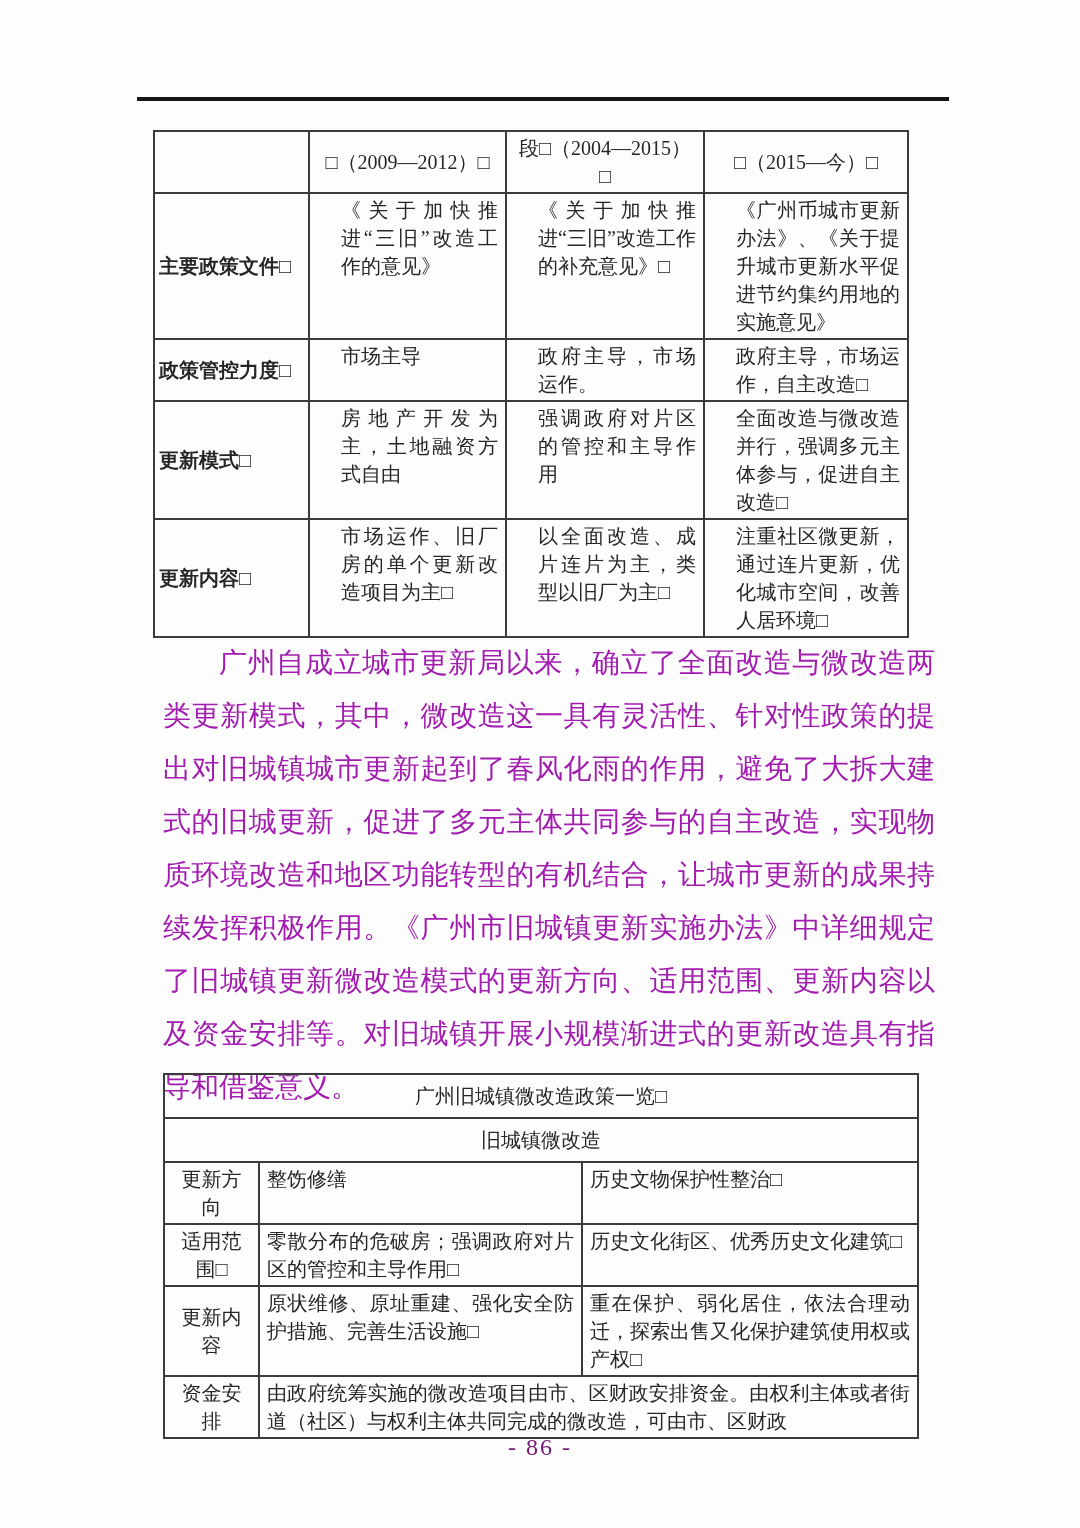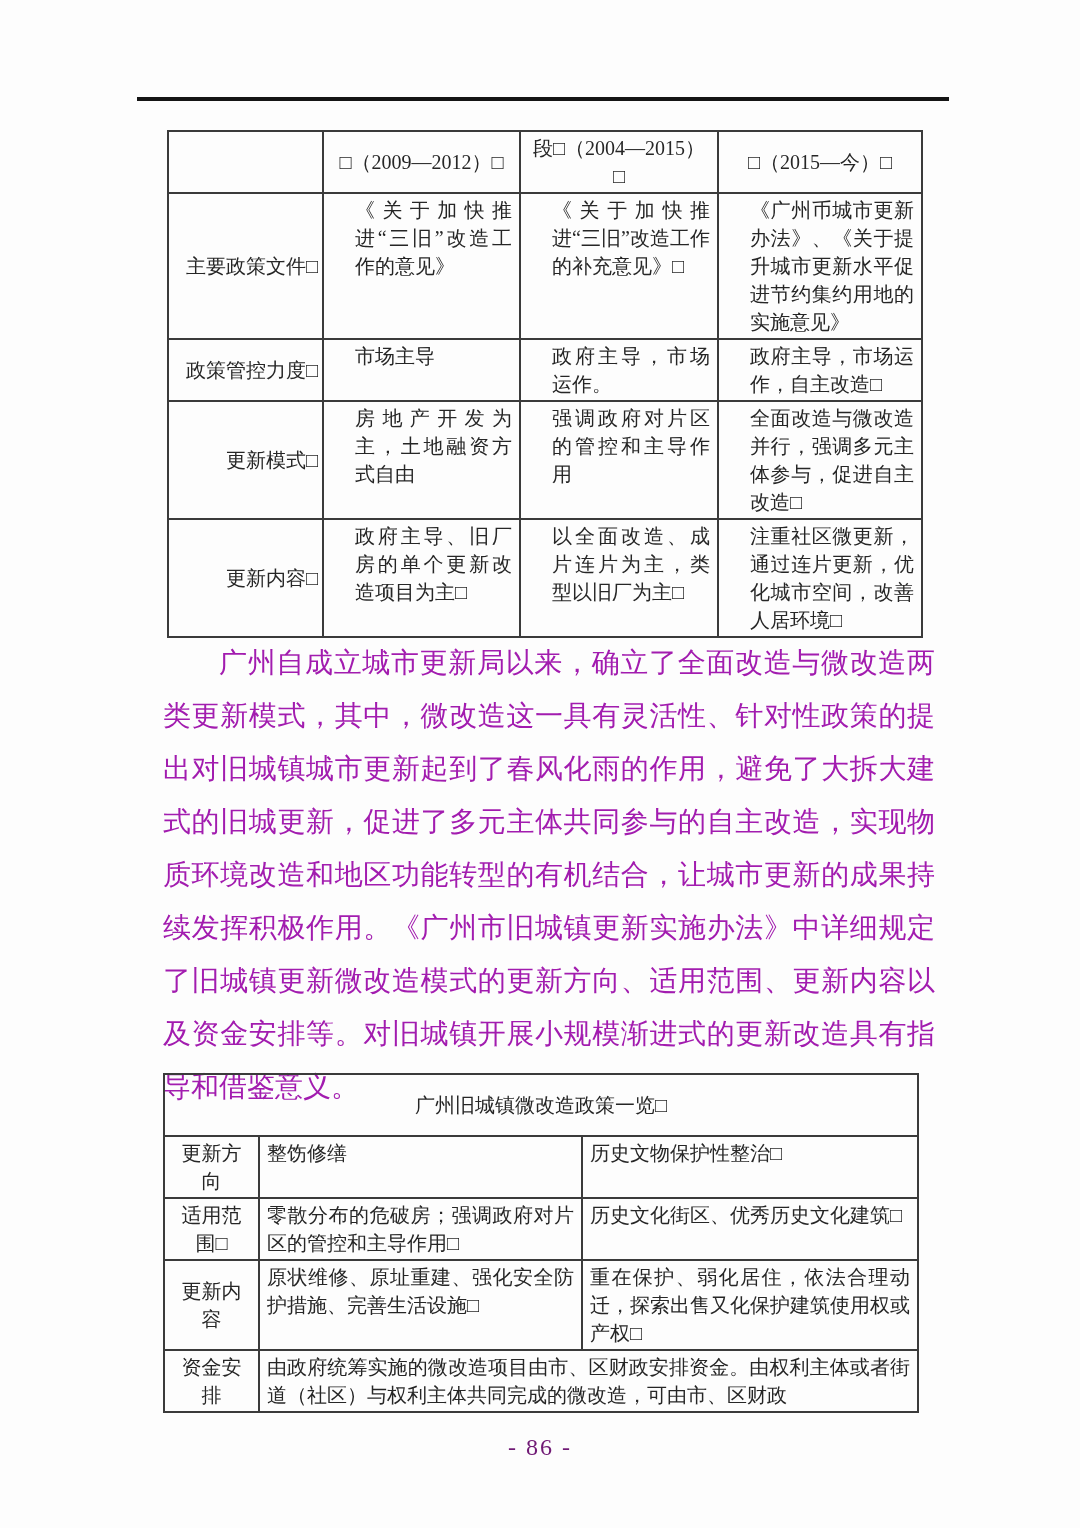--- a/index.html
+++ b/index.html
@@ -17,34 +17,34 @@
   }
   table { border-collapse: collapse; table-layout: fixed; }
   td {
     border: 2px solid #3b3b3b;
     font-size: 20px; line-height: 28px;
     padding: 2px 7px;
     overflow: hidden;
     word-break: break-all;
   }
   
-  .t1 { position: absolute; left: 167px; top: 130px; width: 754px; }
-  .t1 .label { text-align: right; vertical-align: middle; padding: 2px 4px; }
+  .t1 { position: absolute; left: 153px; top: 130px; width: 754px; }
+  .t1 .label { text-align: left; vertical-align: middle; padding: 2px 4px; font-weight: bold; }
   .t1 .hdr { text-align: center; vertical-align: middle; }
   .t1 .cell { text-align: justify; vertical-align: top; padding-left: 31px; }
   
   .paragraph {
     position: absolute; left: 163px; top: 636px; width: 772px;
     font-size: 28px; line-height: 53px;
     text-align: justify; text-indent: 2em;
     color: #a21caf;
   }
   
   .t2 { position: absolute; left: 163px; top: 1073px; width: 754px; }
-  .t2 .title { text-align: center; vertical-align: middle; padding: 16px 4px; }
+  .t2 .title { text-align: center; vertical-align: middle; padding: 7px 4px; }
   .t2 .label { text-align: center; vertical-align: middle; padding: 2px 14px; }
   .t2 .cell { text-align: justify; vertical-align: top; }
   
   .page-number {
     position: absolute; left: 0; top: 1398px; width: 100%;
     text-align: center; font-size: 24px; color: #701a75;
     letter-spacing: 2px;
     margin-top: 36px;
   }
 </style>
@@ -80,38 +80,41 @@
     <td class="cell">政府主导，市场运作，自主改造□</td>
   </tr>
   <tr style="height:113px">
     <td class="label">更新模式□</td>
     <td class="cell">房地产开发为主，土地融资方式自由</td>
     <td class="cell">强调政府对片区的管控和主导作用</td>
     <td class="cell">全面改造与微改造并行，强调多元主体参与，促进自主改造□</td>
   </tr>
   <tr style="height:114px">
     <td class="label">更新内容□</td>
-    <td class="cell">政府主导、旧厂房的单个更新改造项目为主□</td>
+    <td class="cell">市场运作、旧厂房的单个更新改造项目为主□</td>
     <td class="cell">以全面改造、成片连片为主，类型以旧厂为主□</td>
     <td class="cell">注重社区微更新，通过连片更新，优化城市空间，改善人居环境□</td>
   </tr>
 </tbody>
   </table>
 
 <div class="paragraph">广州自成立城市更新局以来，确立了全面改造与微改造两类更新模式，其中，微改造这一具有灵活性、针对性政策的提出对旧城镇城市更新起到了春风化雨的作用，避免了大拆大建式的旧城更新，促进了多元主体共同参与的自主改造，实现物质环境改造和地区功能转型的有机结合，让城市更新的成果持续发挥积极作用。《广州市旧城镇更新实施办法》中详细规定了旧城镇更新微改造模式的更新方向、适用范围、更新内容以及资金安排等。对旧城镇开展小规模渐进式的更新改造具有指导和借鉴意义。</div>
 
 <table class="t2">
   <colgroup>
     <col style="width:95px">
       <col style="width:323px">
       <col style="width:336px">
   </colgroup>
   <tbody>
       <tr style="height:26px">
     <td class="title" colspan="3">广州旧城镇微改造政策一览□</td>
+  </tr>
+  <tr style="height:27px">
+    <td class="title" colspan="3">旧城镇微改造</td>
   </tr>
   <tr style="height:60px">
     <td class="label">更新方向</td>
     <td class="cell">整饬修缮</td>
     <td class="cell">历史文物保护性整治□</td>
   </tr>
   <tr style="height:58px">
     <td class="label">适用范围□</td>
     <td class="cell">零散分布的危破房；强调政府对片区的管控和主导作用□</td>
     <td class="cell">历史文化街区、优秀历史文化建筑□</td>

